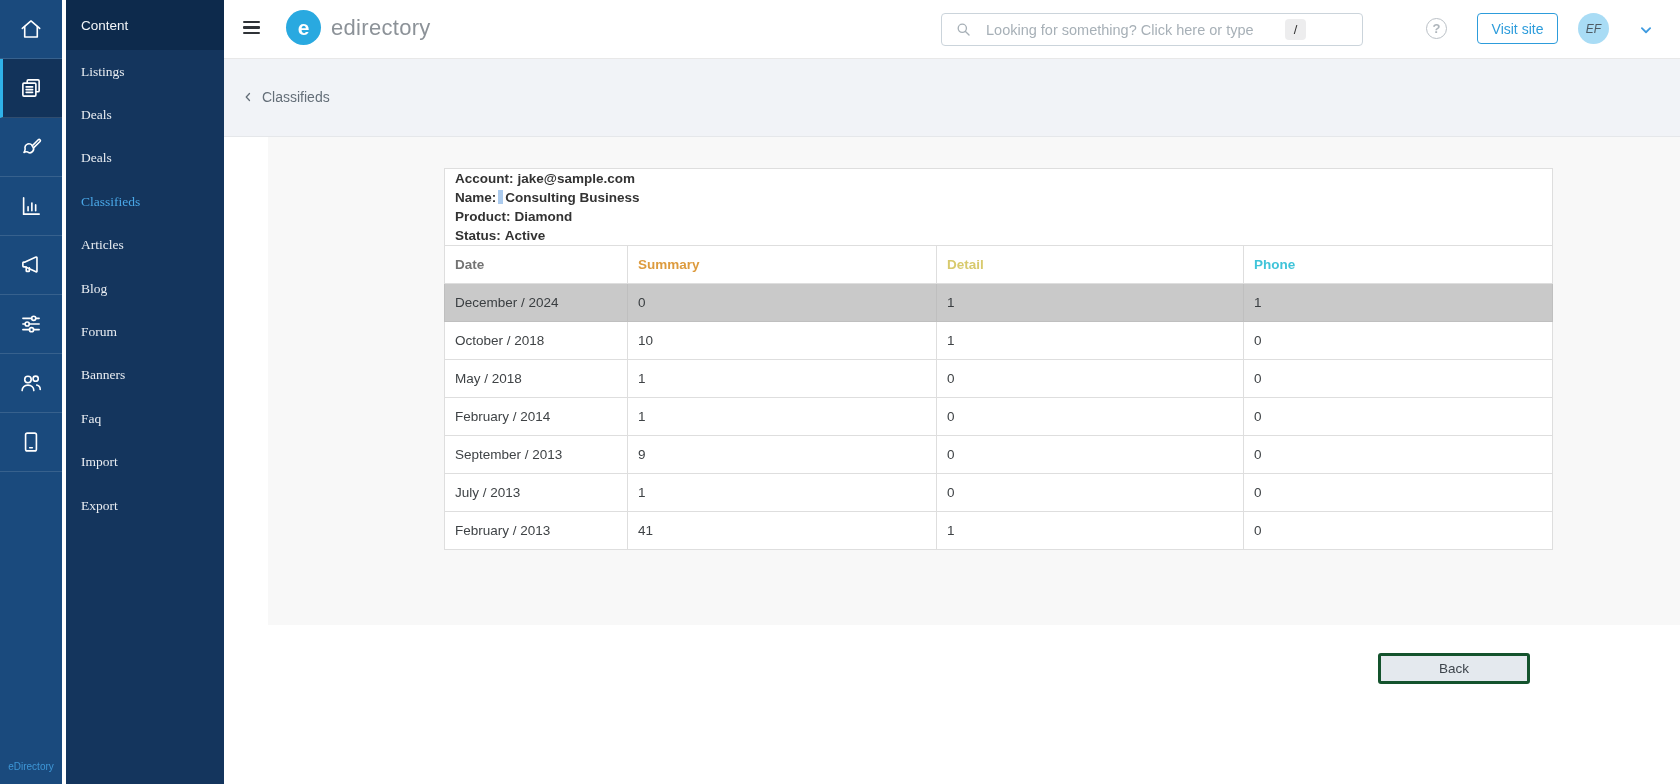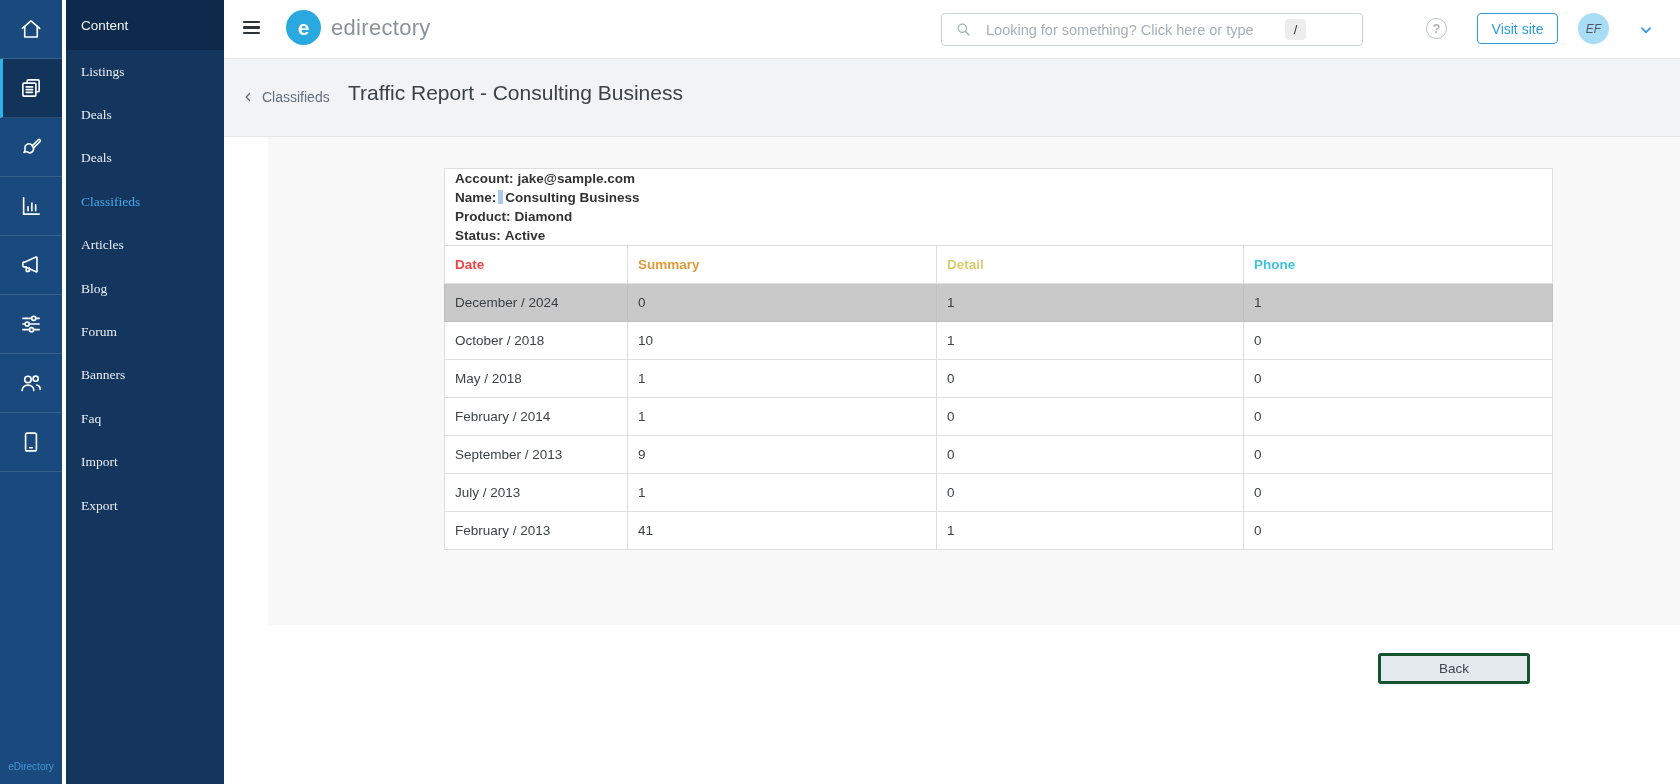--- a/index.html
+++ b/index.html
@@ -63,21 +63,21 @@
   .content{position:absolute;left:220px;top:137px;width:1460px;height:488px;background:#F8F8F8;margin-left:48px;}
   table.report{position:absolute;left:176px;top:31px;width:1108px;border-collapse:collapse;
                background:#fff;table-layout:fixed;font-size:13.5px;color:#3F4346;}
   table.report td,table.report th{border:1px solid #DEDEDE;padding:0 10px;text-align:left;
                height:37px;font-weight:normal;overflow:hidden;white-space:nowrap;}
   td.info-cell{padding:10px 12px;height:auto;}
   .info-line{font-weight:bold;font-size:13.5px;line-height:19px;color:#333;}
   .info-line .val{margin-left:4px;}
   .sel{display:inline-block;width:5px;height:14px;background:#ABCBEE;vertical-align:-2px;margin-left:2px;}
   tr.head-row th{font-weight:bold;}
-  .c-date{color:#ef4444;}
+  .c-date{color:#737373;}
   .c-summary{color:#DD9B3E;}
   .c-detail{color:#D8CA6D;}
   .c-phone{color:#40C4D9;}
   tr.hl td{background:#C9C9C9;border-color:#BFBFBF;color:#3A3E41;}
 
   
   .back-btn{position:absolute;left:1378px;top:653px;width:152px;height:31px;background:#E4E9EE;
             border:3px solid #14532d;border-radius:3px;font-size:13.5px;color:#3E454C;
             display:flex;align-items:center;justify-content:center;box-sizing:border-box;cursor:pointer;}
 </style>
@@ -189,21 +189,20 @@
       </svg>
   </header>
 
   <div class="pagehead">
     <div class="crumb">
       <svg viewBox="0 0 24 24" fill="none" stroke="currentColor" stroke-width="2.6" stroke-linecap="round" stroke-linejoin="round">
           <path d="M15 5 L8.5 12 L15 19"></path>
         </svg>
       <span>Classifieds</span>
     </div>
-    <div class="page-title">Traffic Report - Consulting Business</div>
   </div>
 
   <main class="content">
     <table class="report">
       <colgroup>
           <col style="width:183px">
           <col style="width:309px">
           <col style="width:307px">
           <col style="width:309px">
         </colgroup>

